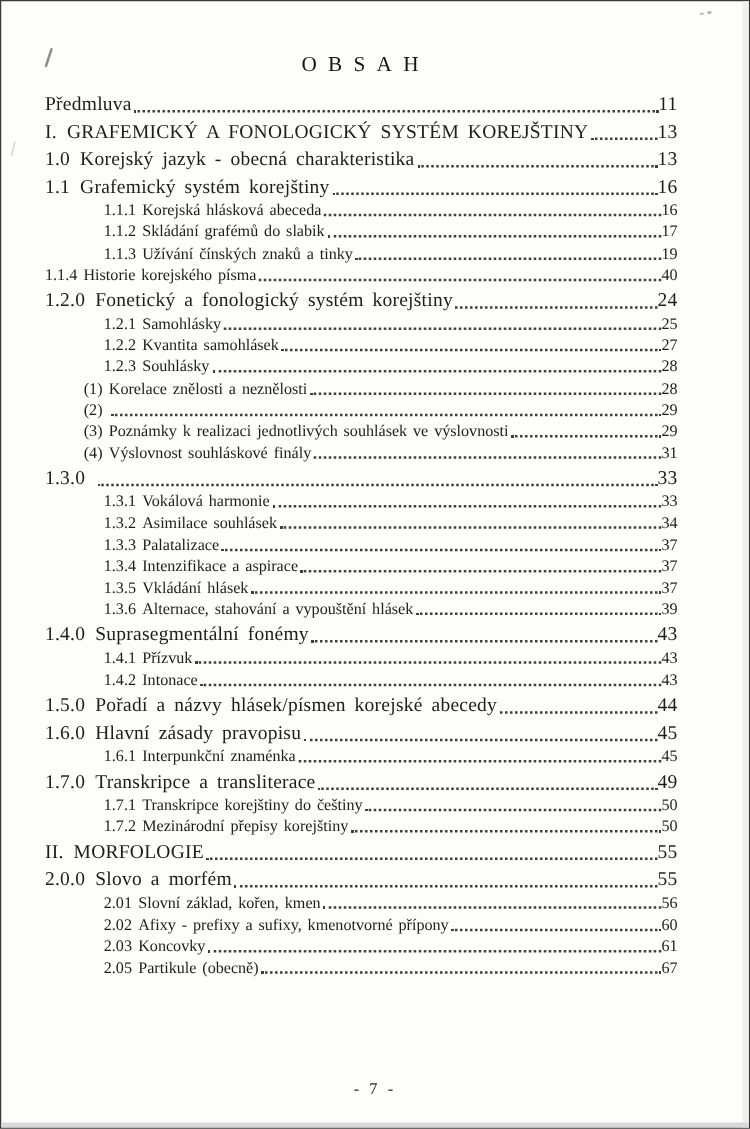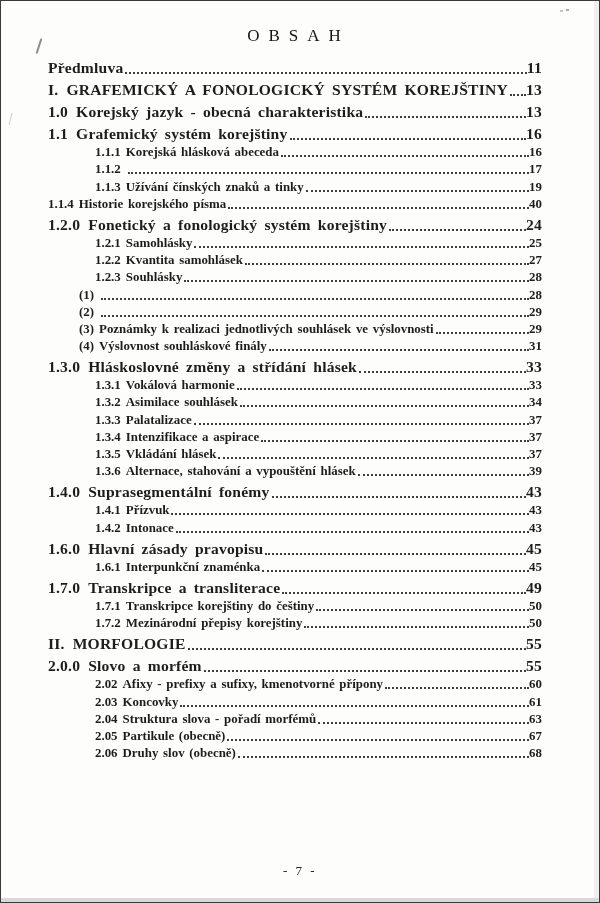--- a/index.html
+++ b/index.html
@@ -6,34 +6,33 @@
   body {
     width: 600px; height: 903px;
     position: relative; overflow: hidden;
     background: #fdfdfc;
     color: #1d1d1d;
     font-family: "Liberation Serif", "DejaVu Serif", serif;
     box-sizing: border-box;
     border: 1px solid #3a3a3a;
   }
   .content {
-    position: absolute; top: 0; left: 0; right: 0;
+    position: absolute; top: 16px; left: 0; right: 0;
     padding: 25px 57px 0 35px;
-    margin-left: 12px;
   }
   .obsah-title {
     text-align: center;
     font-size: 17px;
     letter-spacing: 9px;
     padding-left: 7px;
     margin-bottom: 9px;
     white-space: nowrap;
     color: #151515;
   }
-  .row { display: flex; align-items: flex-end; white-space: nowrap; font-weight: bold; }
+  .row { display: flex; align-items: flex-end; white-space: nowrap; }
   .lv-lg  { font-size: 15.6px; height: 22px;   word-spacing: 3px; letter-spacing: 0.2px; }
   .lv-sm0, .lv-sm1, .lv-sm2 { font-size: 12.9px; height: 17.2px; word-spacing: 1.5px; }
   .lv-sm1 { padding-left: 47px; }
   .lv-sm2 { padding-left: 31px; }
   .num { margin-right: 8px; }
   .lv-sm0 .num, .lv-sm1 .num, .lv-sm2 .num { margin-right: 5px; }
   .num:empty { display: none; }
   .dots {
     flex: 1 1 12px; min-width: 10px;
     border-bottom: 2px dotted #3e3e3e;
@@ -89,20 +88,21 @@
 
       <div class="row lv-sm1">
         <span class="num">1.1.1</span>
         <span class="label">Korejská hlásková abeceda</span>
         <span class="dots"></span>
         <span class="pg">16</span>
       </div>
 
       <div class="row lv-sm1">
         <span class="num">1.1.2</span>
+        <span class="label">Skládání grafémů do slabik</span>
         <span class="dots"></span>
         <span class="pg">17</span>
       </div>
 
       <div class="row lv-sm1">
         <span class="num">1.1.3</span>
         <span class="label">Užívání čínských znaků a tinky</span>
         <span class="dots"></span>
         <span class="pg">19</span>
       </div>
@@ -137,20 +137,21 @@
 
       <div class="row lv-sm1">
         <span class="num">1.2.3</span>
         <span class="label">Souhlásky</span>
         <span class="dots"></span>
         <span class="pg">28</span>
       </div>
 
       <div class="row lv-sm2">
         <span class="num">(1)</span>
+        <span class="label">Korelace znělosti a neznělosti</span>
         <span class="dots"></span>
         <span class="pg">28</span>
       </div>
 
       <div class="row lv-sm2">
         <span class="num">(2)</span>
         <span class="dots"></span>
         <span class="pg">29</span>
       </div>
 
@@ -163,21 +164,20 @@
 
       <div class="row lv-sm2">
         <span class="num">(4)</span>
         <span class="label">Výslovnost souhláskové finály</span>
         <span class="dots"></span>
         <span class="pg">31</span>
       </div>
 
       <div class="row lv-lg">
         <span class="num">1.3.0</span>
-        <span class="label">Hláskoslovné změny a střídání hlásek</span>
         <span class="dots"></span>
         <span class="pg">33</span>
       </div>
 
       <div class="row lv-sm1">
         <span class="num">1.3.1</span>
         <span class="label">Vokálová harmonie</span>
         <span class="dots"></span>
         <span class="pg">33</span>
       </div>
@@ -231,20 +231,26 @@
         <span class="pg">43</span>
       </div>
 
       <div class="row lv-sm1">
         <span class="num">1.4.2</span>
         <span class="label">Intonace</span>
         <span class="dots"></span>
         <span class="pg">43</span>
       </div>
 
+      <div class="row lv-lg">
+        <span class="num">1.5.0</span>
+        <span class="label">Pořadí a názvy hlásek/písmen korejské abecedy</span>
+        <span class="dots"></span>
+        <span class="pg">44</span>
+      </div>
 
       <div class="row lv-lg">
         <span class="num">1.6.0</span>
         <span class="label">Hlavní zásady pravopisu</span>
         <span class="dots"></span>
         <span class="pg">45</span>
       </div>
 
       <div class="row lv-sm1">
         <span class="num">1.6.1</span>
@@ -281,55 +287,49 @@
         <span class="pg">55</span>
       </div>
 
       <div class="row lv-lg">
         <span class="num">2.0.0</span>
         <span class="label">Slovo a morfém</span>
         <span class="dots"></span>
         <span class="pg">55</span>
       </div>
 
+      <div class="row lv-sm1">
+        <span class="num">2.01</span>
+        <span class="label">Slovní základ, kořen, kmen</span>
+        <span class="dots"></span>
+        <span class="pg">56</span>
+      </div>
 
       <div class="row lv-sm1">
         <span class="num">2.02</span>
         <span class="label">Afixy - prefixy a sufixy, kmenotvorné přípony</span>
         <span class="dots"></span>
         <span class="pg">60</span>
       </div>
 
       <div class="row lv-sm1">
         <span class="num">2.03</span>
         <span class="label">Koncovky</span>
         <span class="dots"></span>
         <span class="pg">61</span>
       </div>
 
-      <div class="row lv-sm1">
-        <span class="num">2.04</span>
-        <span class="label">Struktura slova - pořadí morfémů</span>
-        <span class="dots"></span>
-        <span class="pg">63</span>
-      </div>
 
       <div class="row lv-sm1">
         <span class="num">2.05</span>
         <span class="label">Partikule (obecně)</span>
         <span class="dots"></span>
         <span class="pg">67</span>
       </div>
 
-      <div class="row lv-sm1">
-        <span class="num">2.06</span>
-        <span class="label">Druhy slov (obecně)</span>
-        <span class="dots"></span>
-        <span class="pg">68</span>
-      </div>
     </div>
 </div>
 
 <div class="footer">- 7 -</div>
 
 <div class="pen-mark"></div>
 <div class="pen-mark2"></div>
 <div class="speck"></div>
 <div class="edge-right"></div>
 <div class="edge-bottom"></div>

